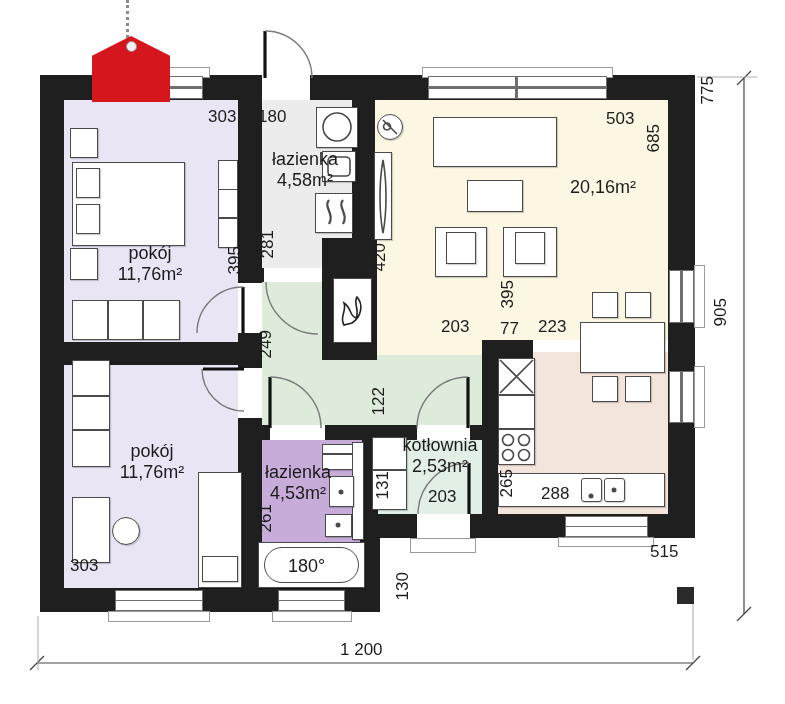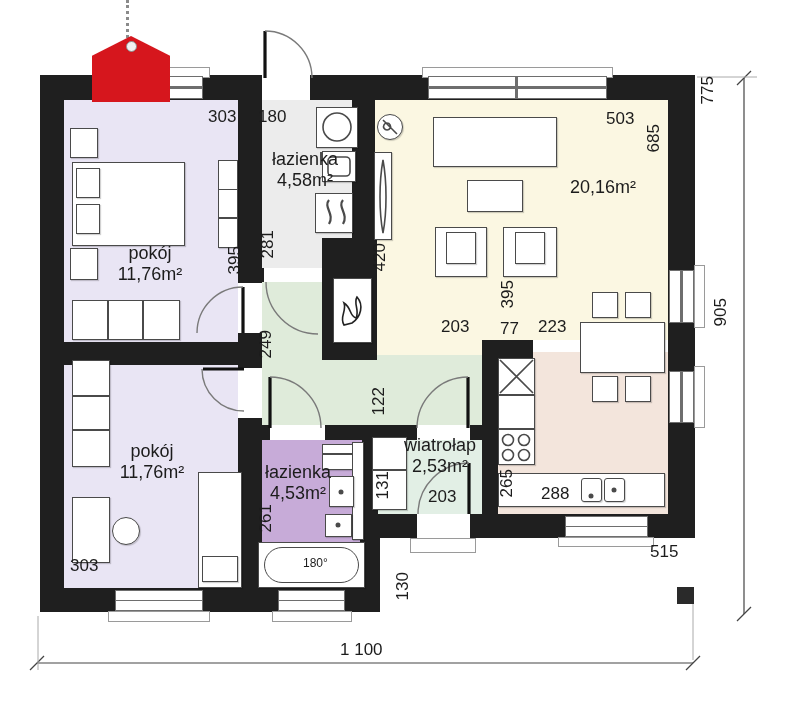--- a/index.html
+++ b/index.html
@@ -217,21 +217,21 @@
   </div>
   <div class="rlabel" style="left:92px;top:441px;width:120px">
     <span>pokój</span><br>
     <span>11,76m²</span>
   </div>
   <div class="rlabel" style="left:248px;top:462px;width:100px">
     <span>łazienka</span><br>
     <span>4,53m²</span>
   </div>
   <div class="rlabel" style="left:388px;top:435px;width:104px">
-    <span>wiatrołap</span><br>
+    <span>kotłownia</span><br>
     <span>2,53m²</span>
   </div>
 
   <div class="dim" style="left:208px;top:108px">303</div>
   <div class="dim" style="left:258px;top:108px">180</div>
   <div class="dim" style="left:606px;top:110px">503</div>
   <div class="dim vdim" style="left:699px;top:76px">775</div>
   <div class="dim vdim" style="left:712px;top:298px">905</div>
   <div class="dim vdim" style="left:645px;top:124px">685</div>
   <div class="dim vdim" style="left:226px;top:246px">395</div>
@@ -244,22 +244,22 @@
   <div class="dim" style="left:538px;top:318px">223</div>
   <div class="dim vdim" style="left:370px;top:387px">122</div>
   <div class="dim vdim" style="left:374px;top:471px">131</div>
   <div class="dim" style="left:428px;top:488px">203</div>
   <div class="dim vdim" style="left:498px;top:469px">265</div>
   <div class="dim" style="left:541px;top:485px">288</div>
   <div class="dim" style="left:650px;top:543px">515</div>
   <div class="dim vdim" style="left:394px;top:572px">130</div>
   <div class="dim vdim" style="left:257px;top:504px">261</div>
   <div class="dim" style="left:70px;top:557px">303</div>
-  <div class="dim" style="left:303px;top:557px;font-size:12px">180°</div>
-  <div class="dim" style="left:340px;top:641px">1 100</div>
+  <div class="dim" style="left:288px;top:557px;font-size:18px">180°</div>
+  <div class="dim" style="left:340px;top:641px">1 200</div>
 
   <div class="abs" style="left:677px;top:587px;width:17px;height:17px;background:#2a2a2a;z-index:6"></div>
 
   <div id="logo-chain"></div>
   <div id="logo-tag"></div>
   <div class="grommet"></div>
 
 </div>
 
 </body></html>

